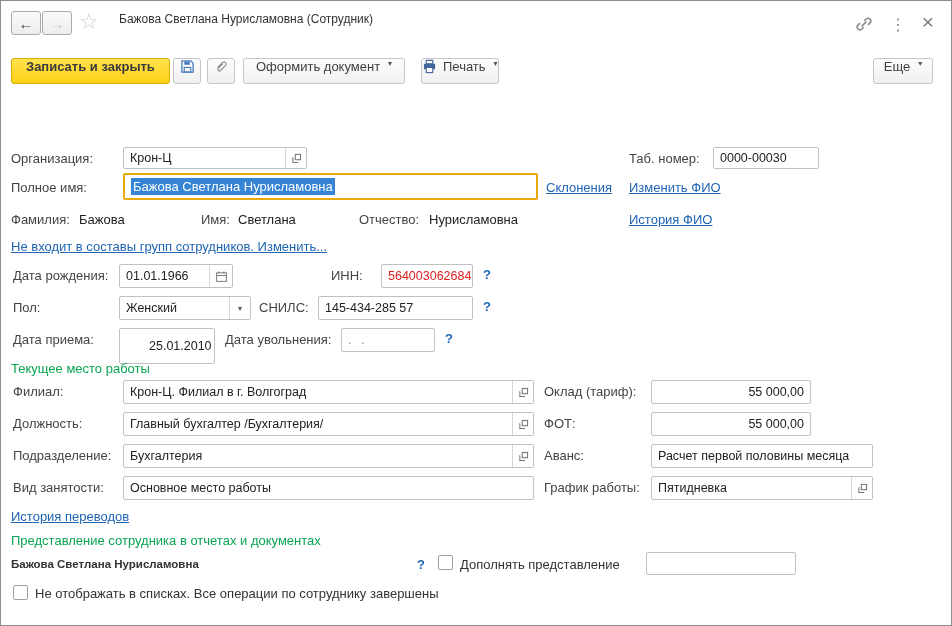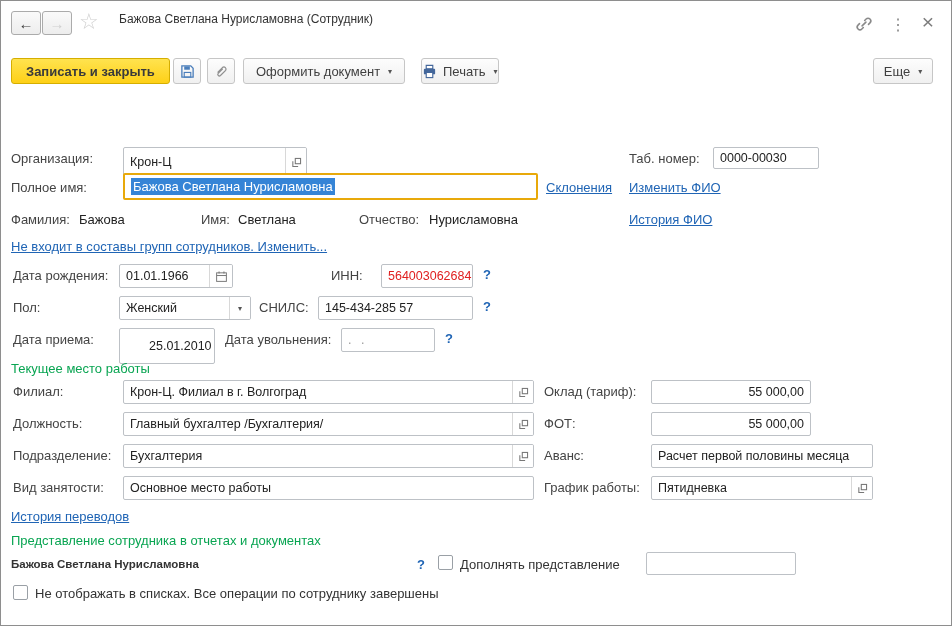--- a/index.html
+++ b/index.html
@@ -24,21 +24,21 @@
   .fld .txt.right { justify-content: flex-end; }
   .fld .fbtn {
     width: 21px; display: flex; align-items: center; justify-content: center;
     border-left: 1px solid #d8d8d8; background: #fff; cursor: pointer;
   }
   .fld .caret { font-size: 8px; color: #555; }
   .placeholder { color: #9a9a9a; letter-spacing: 3px; }
   .focus-fld { border: 2px solid #e8a90a; border-radius: 2px; }
   .selection { background: #3584d6; color: #fff; padding: 1px 2px; }
   .btn {
-    display: inline-flex; align-items: center; gap: 6px;
+    display: inline-flex; gap: 6px;
     border: 1px solid #c6c6c6; border-radius: 3px;
     background: linear-gradient(#fdfdfd, #f0f0f0);
     font-size: 13px; color: #3f3f3f; cursor: pointer; justify-content: center;
   }
   .btn .caret { font-size: 8px; color: #555; margin-left: 2px; }
   .btn-primary {
     background: linear-gradient(#ffe34f, #fed017);
     border: 1px solid #d5ae00; color: #3a3a3a; font-weight: 700;
   }
   .iconbtn-plain { border: none; background: transparent; cursor: pointer; display: flex; align-items: center; justify-content: center; }
@@ -121,21 +121,21 @@
     <span class="caret">▾</span>
   </button>
 
   <button class="btn abs" style="left:872px; top:57px; height:26px; width:60px;">
     <span>Еще</span>
     <span class="caret">▾</span>
   </button>
 
 
   <div class="lbl" style="left:10px; top:150px;">Организация:</div>
-  <div class="fld" style="left:122px; top:146px; width:184px; height:30px;">
+  <div class="fld" style="left:122px; top:146px; width:184px; height:22px;">
     <span class="txt">Крон-Ц</span>
     <span class="fbtn">
       <svg width="13" height="13" viewBox="0 0 16 16">
         <path d="M3.5 6.5 V13 H10" fill="none" stroke="#777" stroke-width="1.3"></path>
         <rect x="6.5" y="3" width="6.5" height="6.5" fill="none" stroke="#777" stroke-width="1.3"></rect>
       </svg>
     </span>
   </div>
   <div class="lbl" style="left:628px; top:150px;">Таб. номер:</div>
   <div class="fld" style="left:712px; top:146px; width:106px; height:22px;">

